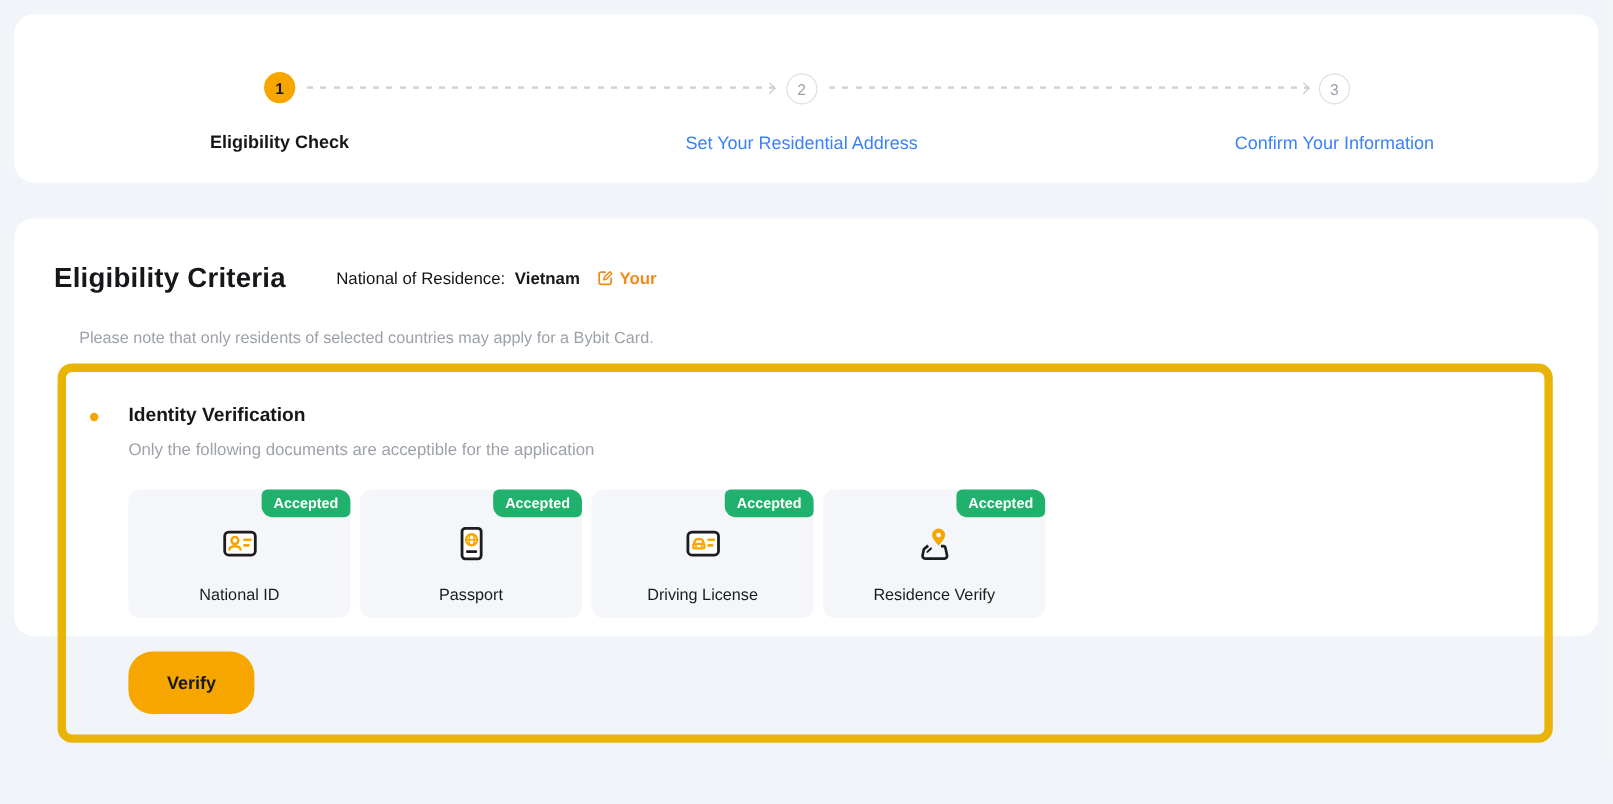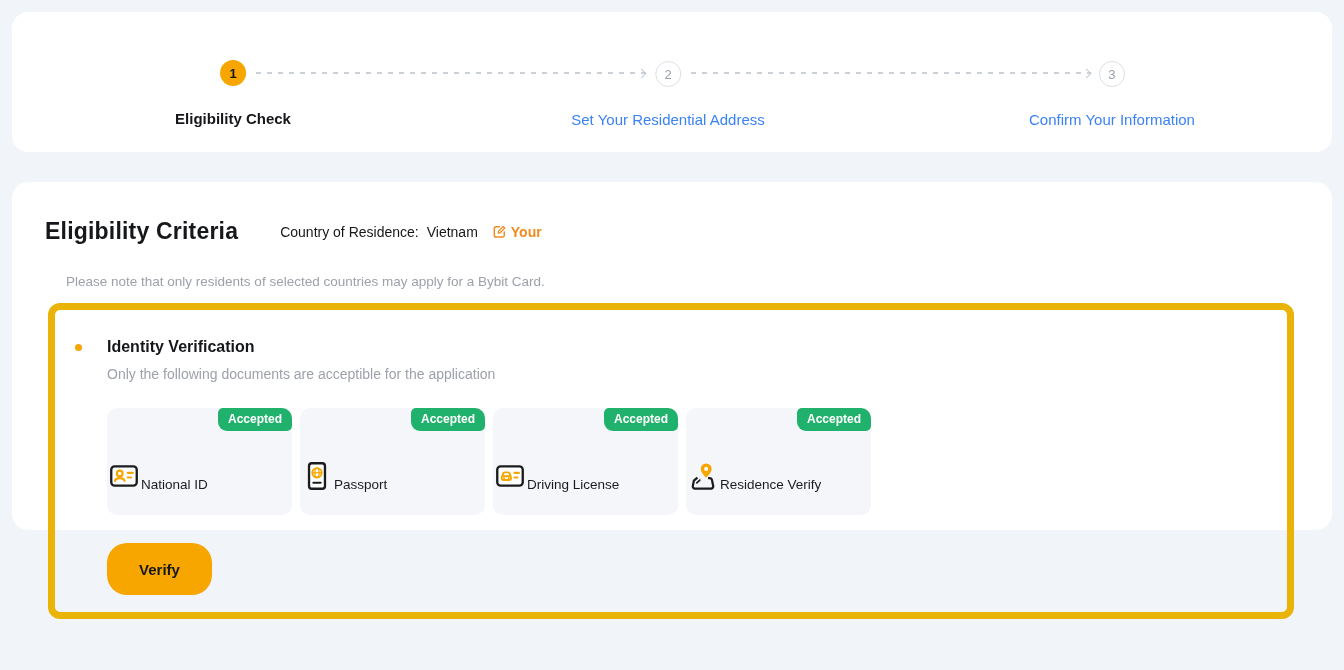--- a/index.html
+++ b/index.html
@@ -35,36 +35,36 @@
     transform:rotate(45deg);
   }
   
   .main-card{top:182px;height:348px;}
   .header-row{
     position:absolute;left:33px;top:36px;display:flex;align-items:center;
   }
   .page-title{font-size:23px;font-weight:bold;color:#16171a;letter-spacing:.2px;}
   .country-row{display:flex;align-items:center;margin-left:42px;font-size:14px;color:#16171a;}
   .country-label{color:#16171a;}
-  .country-value{margin-left:8px;}
+  .country-value{margin-left:8px;font-weight:bold;}
   .edit-link{display:flex;align-items:center;margin-left:14px;cursor:pointer;}
   .edit-link span{color:#ee8c1e;font-weight:bold;font-size:14px;margin-left:4px;}
   .note-text{position:absolute;left:33px;top:92px;font-size:13.5px;color:#9da1a9;margin-left:21px;}
   .criteria-box{
     position:absolute;left:36px;top:121px;width:1246px;height:316px;
     border:7px solid #eab308;border-radius:12px;box-sizing:border-box;
   }
   .section-title-row{position:absolute;left:20px;top:28px;display:flex;align-items:center;}
   .bullet-dot{width:7px;height:7px;border-radius:50%;background:#f7a600;}
   .section-title{margin-left:25px;font-size:16px;font-weight:bold;color:#16171a;}
   .section-subtitle{position:absolute;left:52px;top:56px;font-size:14px;color:#9da1a9;}
   .doc-row{position:absolute;left:52px;top:98px;display:flex;gap:8px;}
   .doc-card{
     position:relative;width:185px;height:107px;background:#f4f6f9;border-radius:10px;
-    display:flex;flex-direction:row;align-items:center;box-sizing:border-box;padding-top:28px;
+    display:flex;flex-direction:column;align-items:center;box-sizing:border-box;padding-top:28px;
   }
   .doc-badge{
     position:absolute;top:0;right:0;background:#20b26c;color:#fff;
     font-size:12px;font-weight:bold;padding:4px 10px 5px;
     border-radius:5px 10px 5px 9px;
   }
   .doc-icon{width:34px;height:34px;}
   .doc-label{margin-top:18px;font-size:13.5px;color:#1a1c1f;}
   .verify-button{
     position:absolute;left:52px;top:233px;width:105px;height:52px;
@@ -96,21 +96,21 @@
     <div class="step-label">Confirm Your Information</div>
   </div>
 
 </div>
 
 <div class="card main-card">
 
   <div class="header-row">
     <div class="page-title">Eligibility Criteria</div>
     <div class="country-row">
-      <span class="country-label">Country of Residence:</span>
+      <span class="country-label">National of Residence:</span>
       <span class="country-value">Vietnam</span>
       <span class="edit-link">
         <svg width="15" height="15" viewBox="0 0 15 15">
           <path d="M12.3 8 v3.2 a1.8 1.8 0 0 1 -1.8 1.8 H4.1 a1.8 1.8 0 0 1 -1.8 -1.8 V4.6 a1.8 1.8 0 0 1 1.8 -1.8 H7.3" fill="none" stroke="#ee8c1e" stroke-width="1.5" stroke-linecap="round"></path>
           <path d="M6.2 9.1 l.4 -2 4.6 -4.6 1.6 1.6 -4.6 4.6 z" fill="none" stroke="#ee8c1e" stroke-width="1.3" stroke-linejoin="round"></path>
         </svg>
         <span>Your</span>
       </span>
     </div>
   </div>

